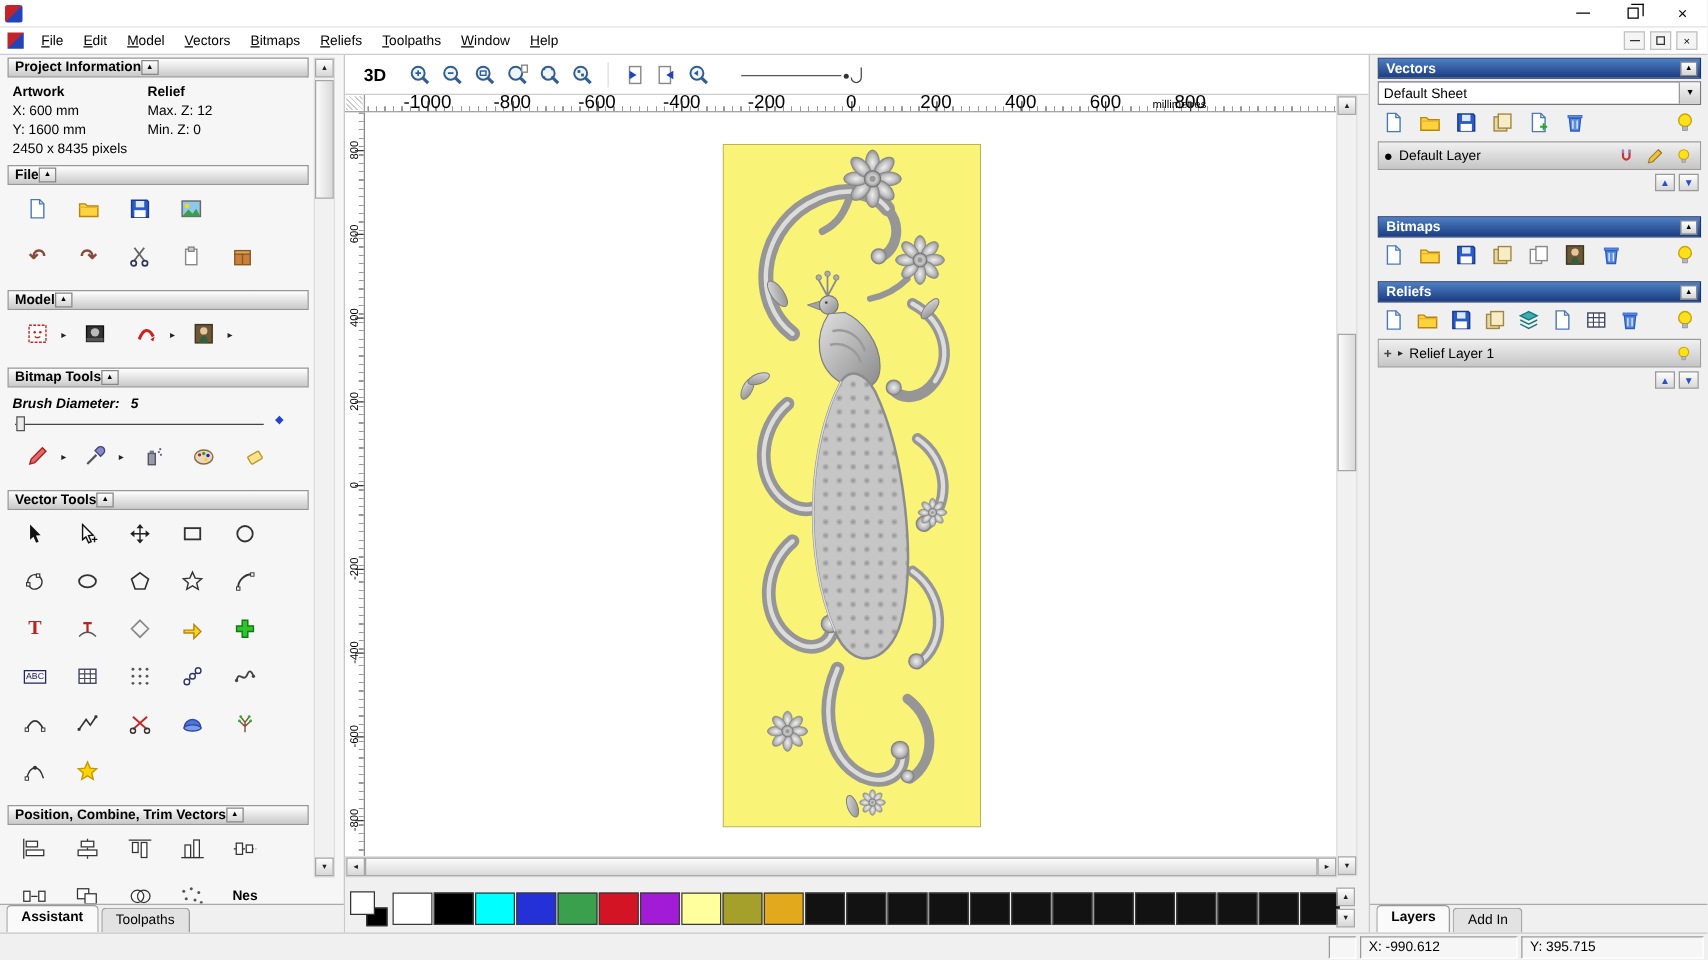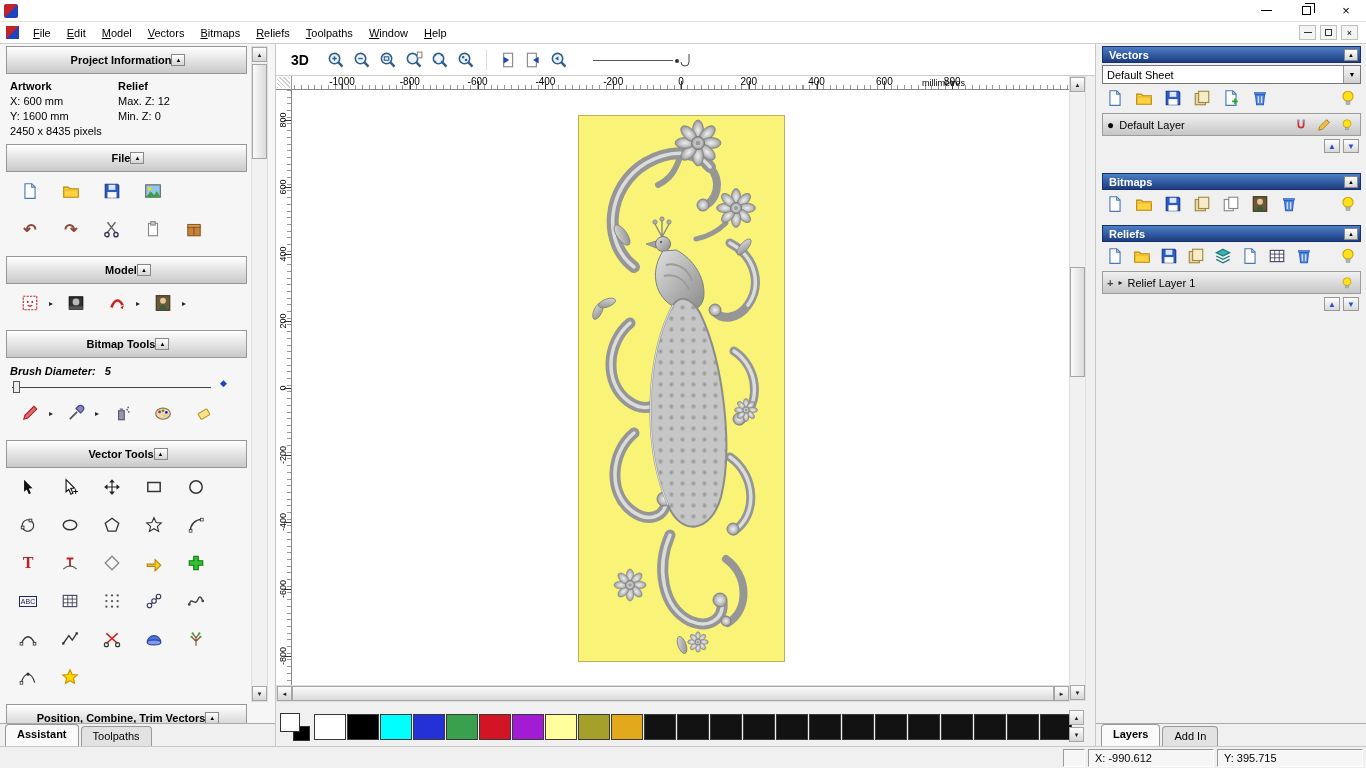--- a/index.html
+++ b/index.html
@@ -26,21 +26,21 @@
 .menu-item{display:inline-block;padding:4px 8px}
 .menu-item::first-letter{text-decoration:underline}
 .mdictrls{margin-left:auto;display:flex;gap:4px;padding-right:8px}
 .mdibtn{width:17px;height:15px;border:1px solid #c0c0c0;background:#f4f4f4;display:flex;align-items:center;justify-content:center;font-size:9px}
 .mdibox{width:7px;height:7px;border:1px solid #333}
 .mdibar{width:8px;height:1px;background:#333}
 
 
 .leftpanel{position:absolute;top:44px;left:0;width:276px;bottom:22px;background:#f6f6f6;border-right:1px solid #c8c8c8}
 .leftcontent{position:absolute;top:0;left:0;right:26px;bottom:23px;overflow:hidden}
-.shead{height:28px;margin:2px 2px 0 6px;background:linear-gradient(#ffffff,#c9c9c9);border:1px solid #979797;display:flex;align-items:center;justify-content:center;padding:0 2px 0 5px;font-weight:bold}
+.shead{height:16px;margin:2px 2px 0 6px;background:linear-gradient(#ffffff,#c9c9c9);border:1px solid #979797;display:flex;align-items:center;justify-content:flex-start;padding:0 2px 0 5px;font-weight:bold}
 .mt8{margin-top:8px}
 .collapse{width:14px;height:12px;border:1px solid #888;background:linear-gradient(#fff,#d4d4d4);font-size:6px;display:flex;align-items:center;justify-content:center;color:#000}
 .pinfo{display:flex;padding:5px 0 3px 10px;line-height:15px}
 .pinfo .c1{width:108px}
 .irow{display:flex;align-items:center;gap:17px;padding:8px 0 8px 18px}
 .vrow{display:flex;align-items:center;gap:18px;padding:8px 0 8px 16px}
 .brush{padding:7px 0 0 10px;font-weight:bold;font-style:italic;height:20px}
 .slider{position:relative;height:16px;margin:0 12px}
 .slider .track{position:absolute;left:0;right:26px;top:9px;height:1px;background:#444}
 .slider .handle{position:absolute;left:1px;top:3px;width:7px;height:12px;background:#ececec;border:1px solid #555}
@@ -61,21 +61,21 @@
 .ctoolbar{position:absolute;top:0;left:0;right:0;height:32px;background:#fff;border-bottom:1px solid #ccc;display:flex;align-items:center;gap:2px;padding-left:10px}
 .t3d{font-weight:bold;font-size:14px;padding:2px 5px;margin-right:8px}
 .tsep{width:1px;height:20px;background:#ddd;margin:0 6px}
 .linewidget{display:flex;align-items:flex-end;margin-left:20px;height:20px}
 .linewidget .ln{width:80px;height:1px;background:#555;margin-bottom:9px}
 .linewidget .dt{width:4px;height:4px;background:#333;border-radius:50%;margin-bottom:7px;margin-left:2px}
 .corner{position:absolute;left:0;top:32px;width:16px;height:14px;background:#fff;border-right:1px solid #999;border-bottom:1px solid #888;overflow:hidden}
 .corner:before{content:"";position:absolute;inset:1px;background:repeating-linear-gradient(45deg,#ccc 0 1px,transparent 1px 3px)}
 .hruler{position:absolute;left:16px;top:32px;width:778px;height:14px;background:#fff;border-bottom:1px solid #888}
 .hminor{position:absolute;left:2px;right:0;bottom:0;height:4px;background:repeating-linear-gradient(90deg,#999 0 1px,transparent 1px 6.78px)}
-.htick{position:absolute;top:1px;transform:translateX(-50%);font-size:10px;line-height:9px}
+.htick{position:absolute;top:1px;transform:translateX(-50%);font-size:15px;line-height:9px}
 .htickline{position:absolute;bottom:0;width:1px;height:8px;background:#333}
 .hunits{position:absolute;left:630px;top:2px;font-size:9px}
 .vruler{position:absolute;left:0;top:46px;width:16px;height:595px;background:#fff;border-right:1px solid #888}
 .vminor{position:absolute;top:0;bottom:0;right:0;width:4px;background:repeating-linear-gradient(180deg,#999 0 1px,transparent 1px 6.7px)}
 .vtick{position:absolute;left:-5px;width:24px;height:10px;line-height:10px;text-align:center;font-size:9px;transform:rotate(-90deg)}
 .vtickline{position:absolute;right:0;width:7px;height:1px;background:#333}
 .canvas{position:absolute;left:16px;top:46px;width:778px;height:595px;background:#fff;overflow:hidden}
 .artwork{position:absolute;left:286px;top:25px}
 .vscroll{position:absolute;right:9px;top:32px;width:17px;height:625px;background:#f1f1f1;border:1px solid #ddd}
 .vscroll .up{position:absolute;top:0;left:0}

